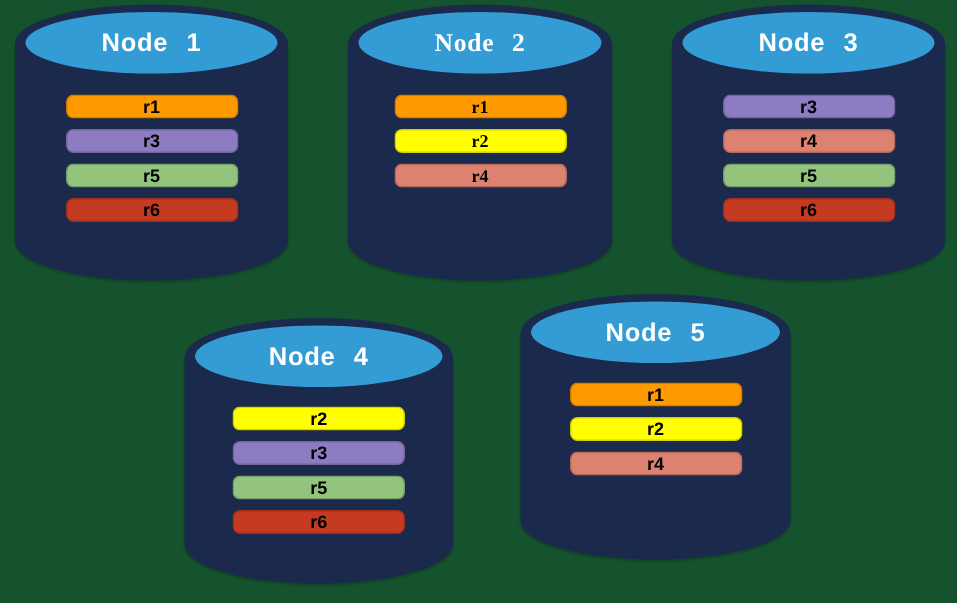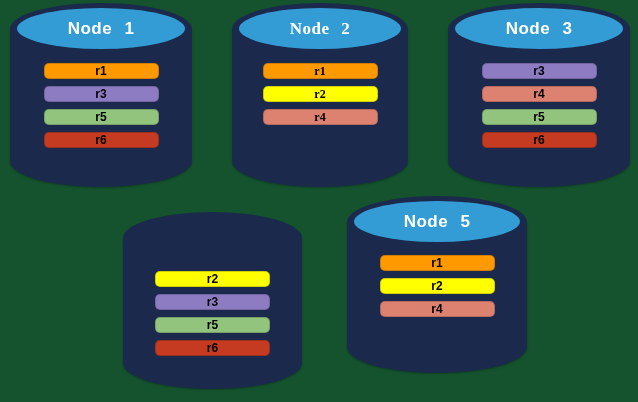--- a/index.html
+++ b/index.html
@@ -151,20 +151,23 @@
 
   <div class="bar" style="background: rgb(196, 59, 34);">
     <span class="bar-label">r6</span>
   </div>
 </div>
   </div>
 
   <div class="cylinder" style="left: 123px; top: 212px; width: 179px; height: 177px;">
     <div class="cyl-body" style="background: rgb(27, 42, 76);"></div>
     <div class="cyl-top-rim" style="background: rgb(27, 42, 76);"></div>
+    <div class="cyl-top" style="background: rgb(51, 156, 212);">
+      <span class="node-label">Node 4</span>
+    </div>
     <div class="bars" style="top: 59px;">
   <div class="bar" style="background: rgb(255, 255, 0);">
     <span class="bar-label">r2</span>
   </div>
 
   <div class="bar" style="background: rgb(142, 124, 195);">
     <span class="bar-label">r3</span>
   </div>
 
   <div class="bar" style="background: rgb(147, 196, 125);">

